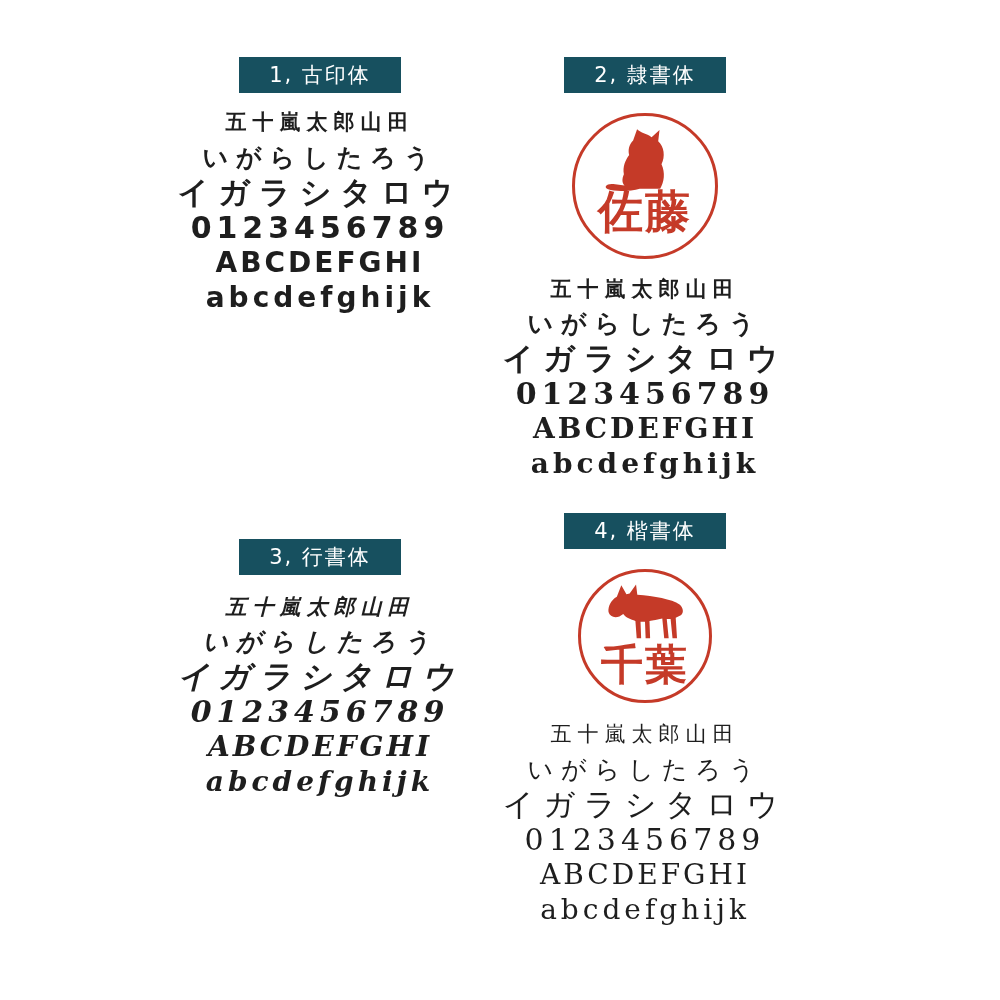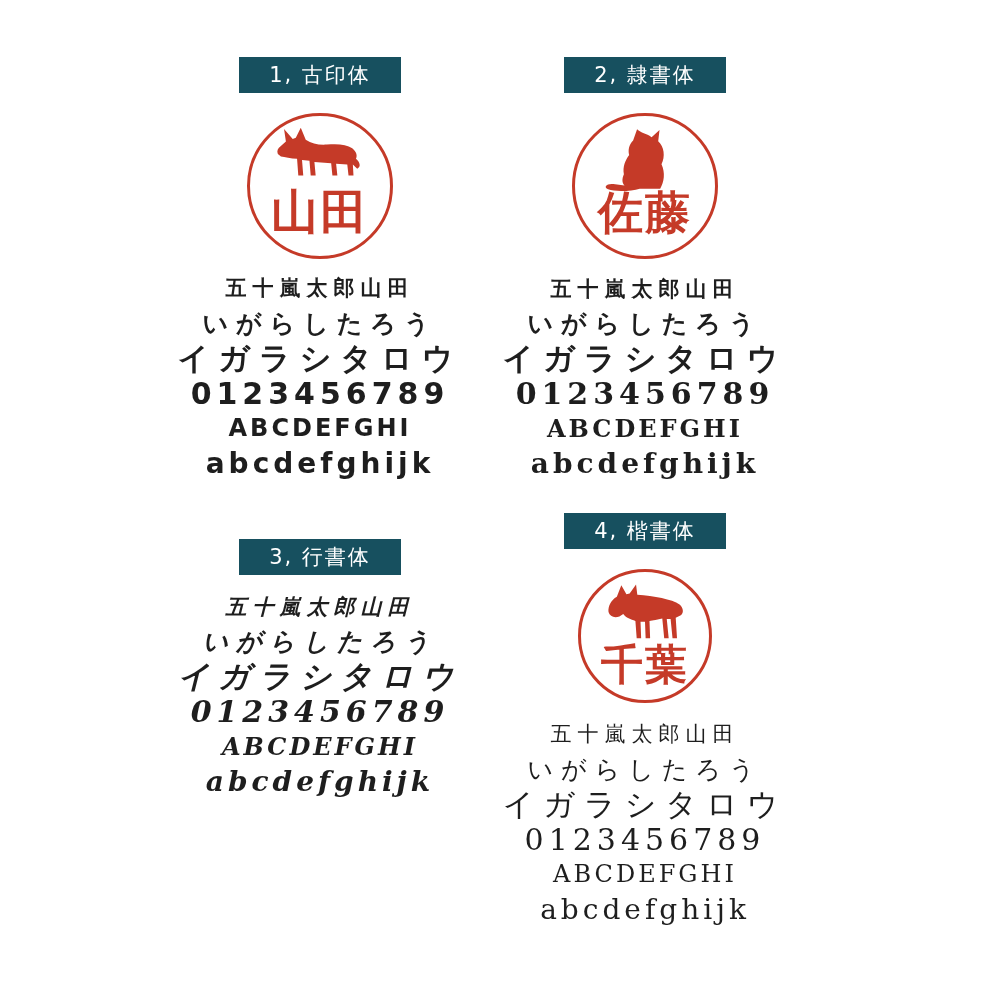--- a/index.html
+++ b/index.html
@@ -26,52 +26,46 @@
     box-sizing:border-box;background:#ffffff;display:flex;flex-direction:column;
     align-items:center;justify-content:flex-start;
   }
   .q3 .stamp,.q4 .stamp{width:134px;height:134px;}
 
   .animal{display:block;margin-top:10px;}
   .stamp-name{
     color:#C53A28;white-space:nowrap;line-height:1;margin-top:0px;
   }
   .q1 .stamp-name{font-family:"DejaVu Sans",sans-serif;font-weight:700;font-size:47px;letter-spacing:2px;}
-  .q2 .stamp-name{font-family:Liberation Sans, sans-serif;font-weight:700;font-size:45px;letter-spacing:2px;margin-top:-2px;}
+  .q2 .stamp-name{font-family:Liberation Serif, serif;font-weight:700;font-size:45px;letter-spacing:2px;margin-top:-2px;}
   .q3 .stamp-name{font-family:"DejaVu Serif","Liberation Serif",serif;font-weight:700;font-style:italic;font-size:42px;letter-spacing:1px;margin-top:-4px;}
   .q4 .stamp-name{font-family:"DejaVu Serif","Liberation Serif",serif;font-weight:600;font-size:42px;letter-spacing:2px;margin-top:-2px;}
 
   .samples{margin-top:12px;color:#1E1E1E;text-align:center;}
   .q3 .samples,.q4 .samples{margin-top:14px;}
   .samples .line{line-height:35px;white-space:nowrap;}
 
   
   .q1 .line{font-family:"DejaVu Sans","Liberation Sans",sans-serif;font-weight:700;}
   .q2 .line{font-family:"DejaVu Serif","Liberation Serif",serif;font-weight:600;}
   .q3 .line{font-family:"DejaVu Serif","Liberation Serif",serif;font-weight:700;font-style:italic;}
   .q4 .line{font-family:"DejaVu Serif","Liberation Serif",serif;font-weight:400;}
 
   .line.l1{font-size:21px;letter-spacing:6px;}
   .line.l2{font-size:25px;letter-spacing:8px;}
   .line.l3{font-size:31px;letter-spacing:9px;}
   .line.l4{font-size:30px;letter-spacing:5px;}
-  .line.l5{font-size:24px;letter-spacing:3px;}
+  .line.l5{font-size:28px;letter-spacing:3px;}
   .line.l6{font-size:28px;letter-spacing:4px;}
 </style>
 </head>
 <body>
 
 <section class="quadrant q1">
   <div class="badge">1, 古印体</div>
-  <div class="stamp">
-    <svg class="animal" width="100" height="62" viewBox="0 0 150 100" aria-hidden="true">
-      <path fill="#C53A28" d="M7,45 C5,40 7,36 11,33 L20,25 L17,5 L31,21 L36,19 L44,3 L52,22 C62,28 72,31 86,30 C104,28 118,30 127,36 C133,41 136,47 133,53 C139,58 142,66 135,69 L128,62 L129,80 L121,80 L119,62 L101,61 L103,80 L95,80 L93,60 L66,58 L68,80 L60,80 L58,56 L46,55 L48,80 L40,80 L38,53 C28,52 18,50 12,49 Z"></path>
-    </svg>
-    <div class="stamp-name">山田</div>
-  </div>
   <div class="samples">
     <div class="line l1">五十嵐太郎山田</div>
     <div class="line l2">いがらしたろう</div>
     <div class="line l3">イガラシタロウ</div>
     <div class="line l4">0123456789</div>
     <div class="line l5">ABCDEFGHI</div>
     <div class="line l6">abcdefghijk</div>
   </div>
 </section>
 

